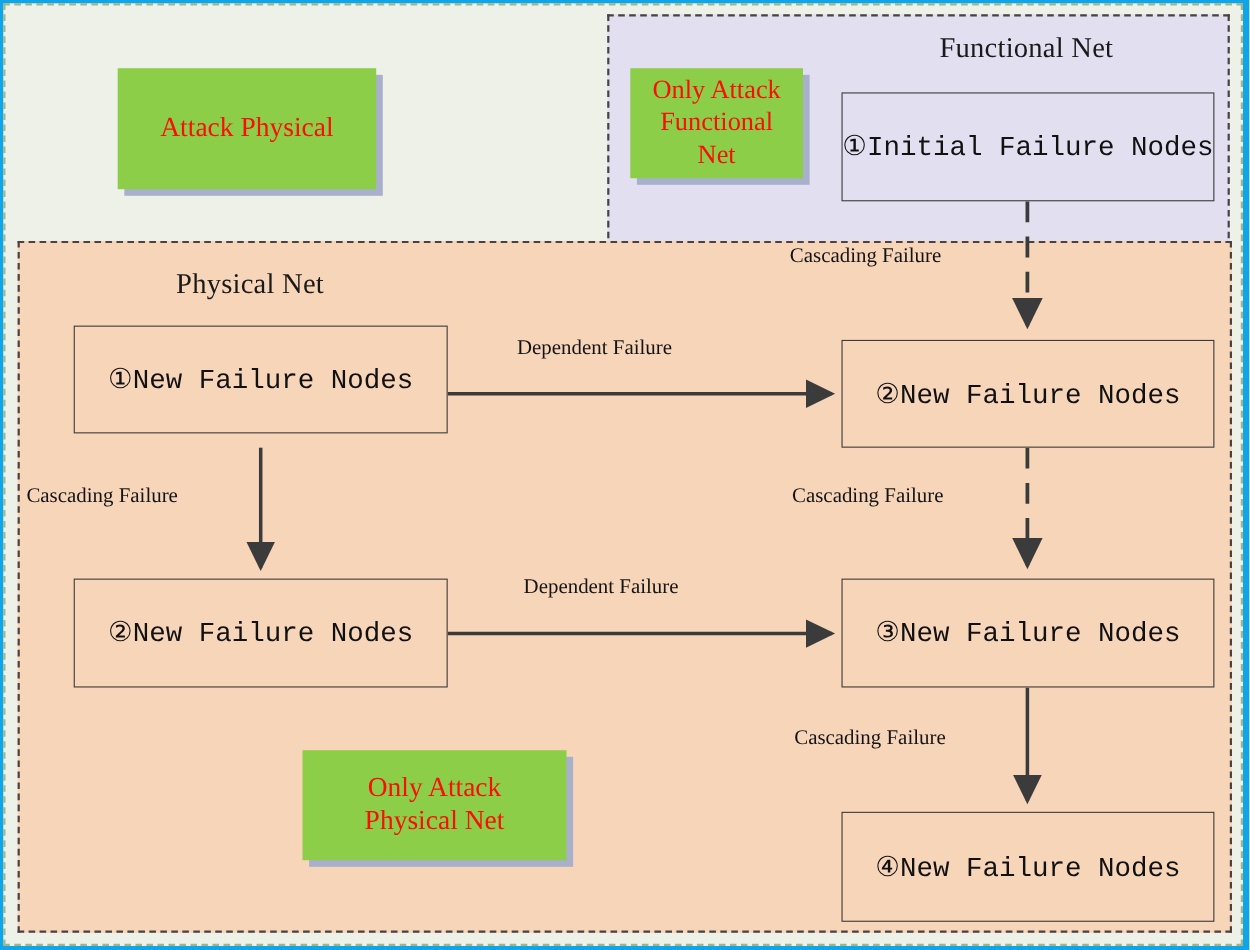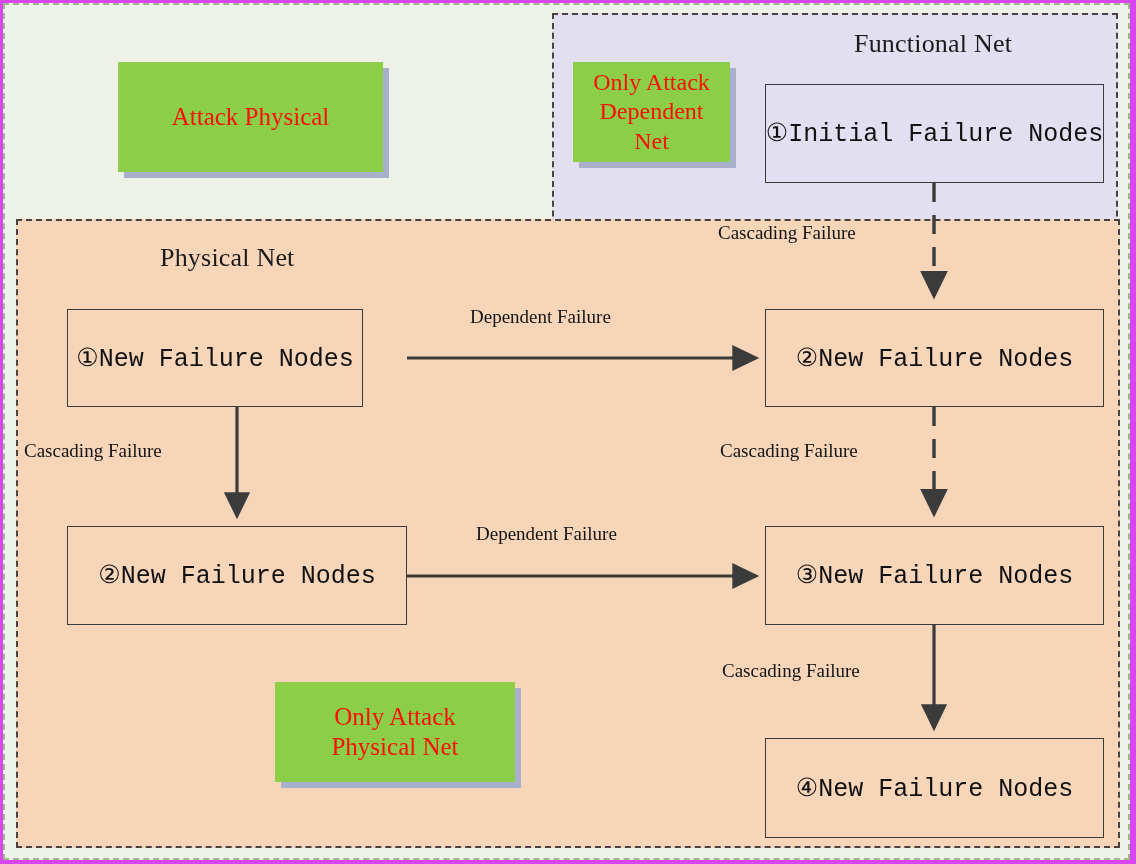--- a/index.html
+++ b/index.html
@@ -4,21 +4,21 @@
 <style>
   html, body {
     margin: 0;
     padding: 0;
     background: #ffffff;
   }
   #canvas {
     position: relative;
     width: 1136px;
     height: 864px;
-    background: #d946ef;
+    background: #0ea5e9;
     font-family: "Liberation Serif", "DejaVu Serif", serif;
     overflow: hidden;
   }
   
   .outer-frame {
     position: absolute;
     left: 3px;
     top: 3px;
     width: 1127px;
     height: 857px;
@@ -67,21 +67,21 @@
     font-size: 25px;
     color: #111111;
     white-space: nowrap;
     z-index: 6;
     font-family: Liberation Mono, monospace;
   }
   .node-fn { background: #e2dff0; }
   .node-ph { background: #f7d5b9; }
 
   .node-initial { left: 765px; top: 84px;  width: 339px; height: 99px; }
-  .node-p1      { left: 67px;  top: 309px; width: 296px; height: 98px; }
+  .node-p1      { left: 67px;  top: 296px; width: 340px; height: 98px; }
   .node-p2r     { left: 765px; top: 309px; width: 339px; height: 98px; }
   .node-p2l     { left: 67px;  top: 526px; width: 340px; height: 99px; }
   .node-p3      { left: 765px; top: 526px; width: 339px; height: 99px; }
   .node-p4      { left: 765px; top: 738px; width: 339px; height: 100px; }
 
   
   .badge {
     position: absolute;
     background: #8dce48;
     color: #fa0f04;
@@ -89,21 +89,21 @@
     flex-direction: column;
     align-items: center;
     justify-content: center;
     text-align: center;
     font-size: 25px;
     line-height: 1.22;
     box-shadow: 6px 6px 0 0 #a8b0cc;
     z-index: 7;
     white-space: nowrap;
   }
-  .badge-attack-both  { left: 118px; top: 62px;  width: 265px; height: 110px; }
+  .badge-attack-both  { left: 107px; top: 62px;  width: 235px; height: 110px; }
   .badge-only-fn      { left: 573px; top: 62px;  width: 157px; height: 100px; font-size: 24px; }
   .badge-only-ph      { left: 275px; top: 682px; width: 240px; height: 100px; }
 
   
   #arrows {
     position: absolute;
     left: 0; top: 0;
     width: 1136px;
     height: 864px;
     z-index: 5;
@@ -192,21 +192,21 @@
   <div class="edge-label lbl-dep-2">Dependent Failure</div>
 
   <div class="edge-label lbl-casc-r2">Cascading Failure</div>
 
   <div class="badge badge-attack-both">
       <div>Attack Physical</div>
     </div>
 
   <div class="badge badge-only-fn">
       <div>Only Attack</div>
-      <div>Dependent</div>
+      <div>Functional</div>
       <div>Net</div>
     </div>
 
   <div class="badge badge-only-ph">
       <div>Only Attack</div>
       <div>Physical Net</div>
     </div>
 
 </div>
 

